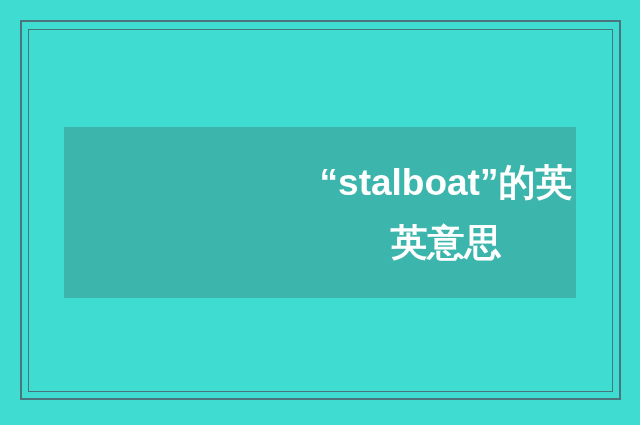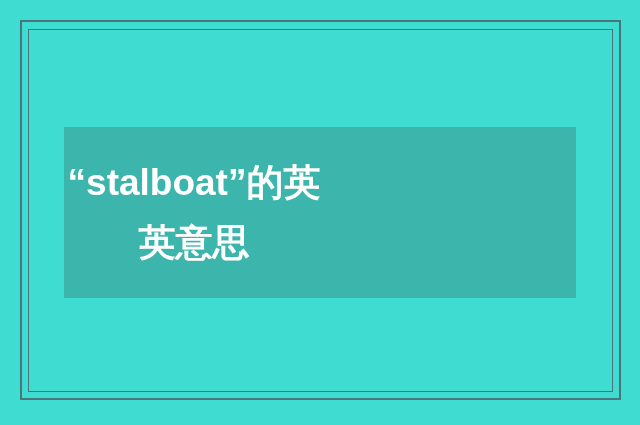--- a/index.html
+++ b/index.html
@@ -46,21 +46,21 @@
   
   #panel {
     position: absolute;
     left: 64px;
     top: 127px;
     width: 512px;
     height: 171px;
     background: #3cb5ac;
     display: flex;
     align-items: center;
-    justify-content: flex-start;
+    justify-content: flex-end;
     box-sizing: border-box;
   }
 
   #headline {
     color: #ffffff;
     font-weight: bold;
     font-size: 37px;
     line-height: 60px;
     text-align: center;
     letter-spacing: 0px;

